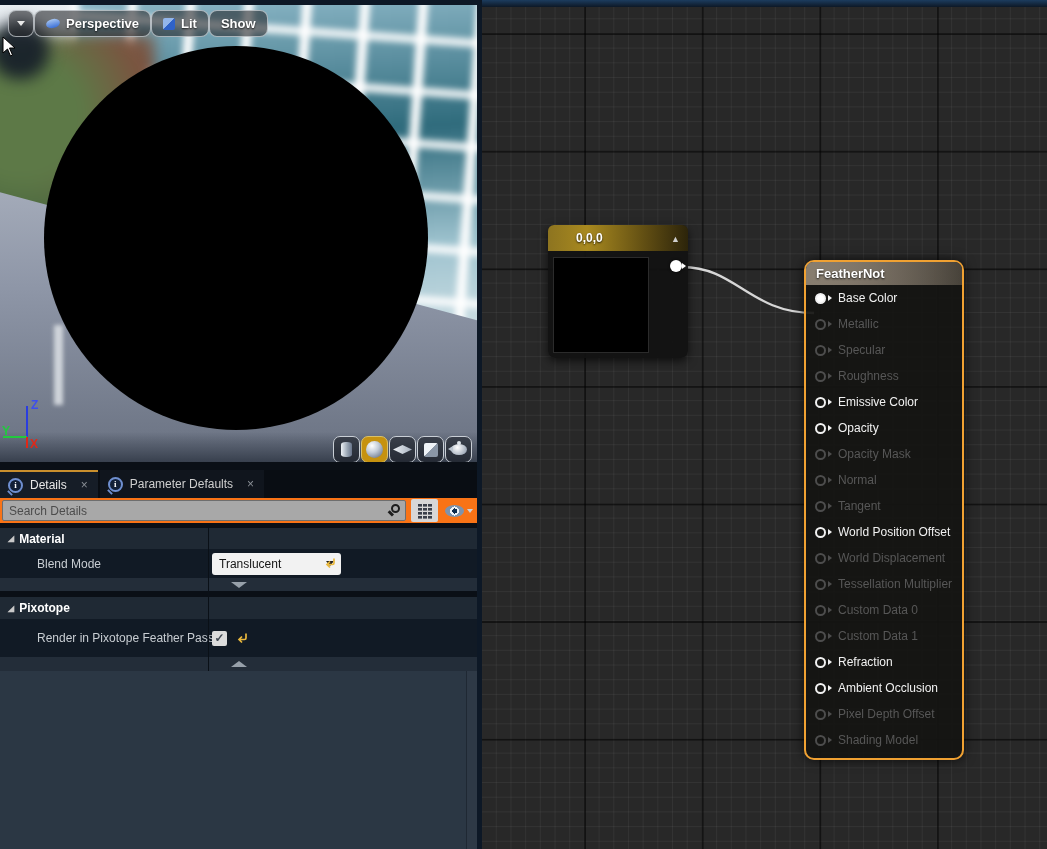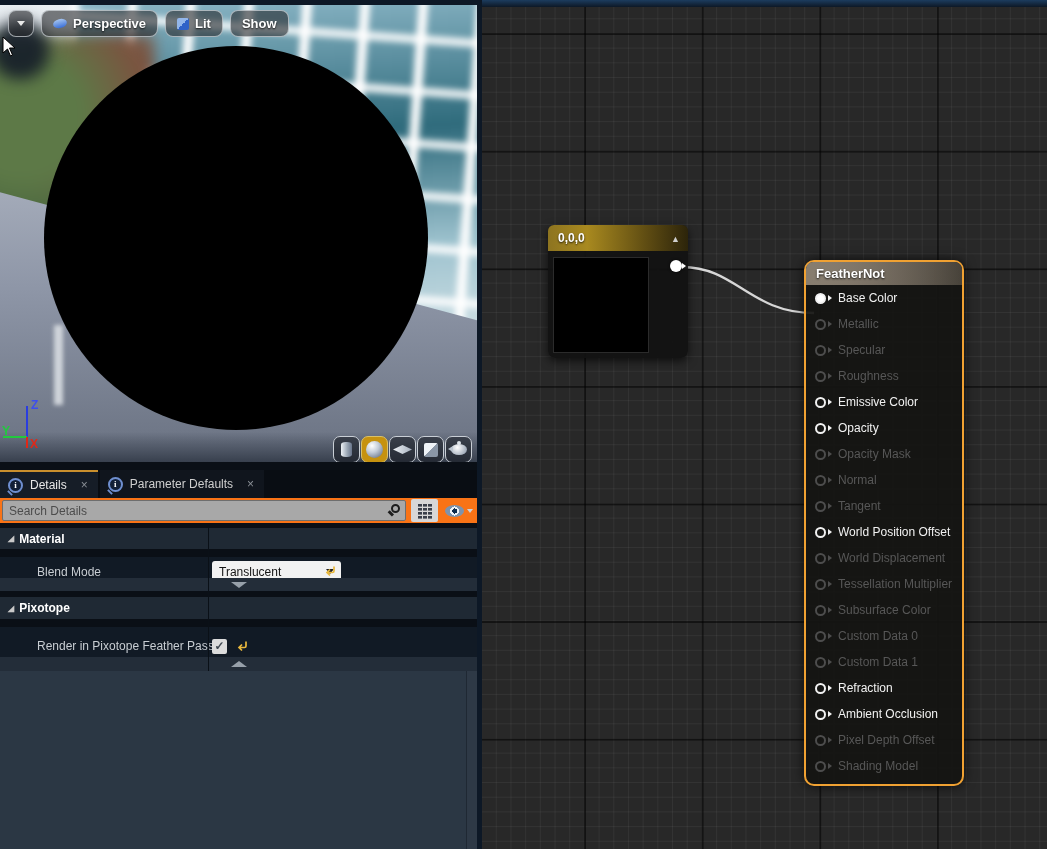--- a/index.html
+++ b/index.html
@@ -22,21 +22,21 @@
   #panel-divider { left:476px; top:0; width:6px; height:849px; background:#0d1826; }
 
   #wire-svg { left:0; top:0; width:567px; height:849px; pointer-events:none; }
 
   
   #const-node { left:68px; top:225px; width:140px; height:133px;
     background:rgba(18,18,18,0.95); border-radius:7px;
     box-shadow:0 3px 10px rgba(0,0,0,0.65); }
   #const-title { height:26px; border-radius:6px 6px 0 0; display:flex; align-items:center;
     background:linear-gradient(90deg,#8d7420,#a8891f 28%,#5c4a12 72%,#2c240a);
-    color:#fff; font-size:12px; font-weight:bold; padding-left:10px;
+    color:#fff; font-size:12px; font-weight:bold; padding-left:28px;
     text-shadow:0 1px 2px rgba(0,0,0,0.8); }
   #const-collapse { position:absolute; right:8px; top:9px; color:#cfcfcf; font-size:9px; }
   #const-preview { position:absolute; left:5px; top:32px; width:96px; height:96px;
     background:#000; border:1px solid #2b2b2b; }
   #const-outpin { position:absolute; right:6px; top:35px; width:12px; height:12px;
     border-radius:50%; background:#fff; box-shadow:0 0 3px rgba(0,0,0,0.8); }
   #const-outpin:after { content:""; position:absolute; left:12px; top:3px; width:0; height:0;
     border-left:4px solid #fff; border-top:3px solid transparent; border-bottom:3px solid transparent; }
 
   
@@ -80,21 +80,21 @@
     background:#cfd4da; filter:blur(2px); }
   #vp-ground { position:absolute; left:0; top:0; width:477px; height:457px;
     clip-path:polygon(0 41%, 100% 69%, 100% 100%, 0 100%);
     background:linear-gradient(180deg,#a6adbb 38%,#8e96a7 62%,#6d7585 96%); }
   #vp-bottom-shadow { position:absolute; left:0; top:427px; width:477px; height:30px;
     background:linear-gradient(180deg, rgba(12,20,32,0) , rgba(12,20,32,0.55)); }
   #vp-sphere { position:absolute; left:44px; top:41px; width:384px; height:384px; border-radius:50%;
     background:radial-gradient(circle, #000 98.6%, rgba(0,0,0,0) 100%); }
 
   
-  #vp-toolbar { position:absolute; left:8px; top:10px; display:flex; gap:7px; align-items:flex-start; }
+  #vp-toolbar { position:absolute; left:8px; top:10px; display:flex; gap:0; align-items:flex-start; }
   .vp-btn { height:27px; display:flex; align-items:center; gap:6px; padding:0 11px;
     background:rgba(38,40,44,0.6); border:1.5px solid rgba(225,230,235,0.65); border-radius:8px;
     color:#fff; font-size:13px; font-weight:bold; text-shadow:0 1px 2px rgba(0,0,0,0.8); }
   .caret-down { width:0; height:0; border-top:5px solid #e8e8e8;
     border-left:4.5px solid transparent; border-right:4.5px solid transparent; }
   .icon-lens { width:14px; height:9px; border-radius:50%;
     background:linear-gradient(180deg,#a7c6f0,#3a6fd8); transform:rotate(-14deg); }
   .icon-cube { width:12px; height:12px; border-radius:2px;
     background:linear-gradient(135deg,#93b6ea 50%,#2f62c8 50%); }
 
@@ -158,21 +158,21 @@
   #eye-btn { position:absolute; left:442px; top:1px; width:34px; height:23px;
     display:flex; align-items:center; justify-content:center; gap:3px; }
   #eye-glyph { width:19px; height:12px; border-radius:50%;
     background:radial-gradient(circle at 50% 50%, #0e2c4e 0 2.5px, #eef3f8 2.5px 4.5px, #7d93ad 4.5px); }
   .caret-sm { width:0; height:0; border-top:4px solid #cfd3d8;
     border-left:3.5px solid transparent; border-right:3.5px solid transparent; }
 
   .cat-header { left:0; width:477px; background:#1f2934; color:#fff; font-size:12px; font-weight:bold;
     display:flex; align-items:center; padding-left:8px; gap:5px; }
   .cat-tri { color:#c9c9c9; font-size:8px; }
-  .prop-row { left:0; width:477px; background:#111a25; display:flex; align-items:center;margin-top:8px; }
+  .prop-row { left:0; width:477px; background:#111a25; display:flex; align-items:center; }
   .prop-label { font-size:12px; color:#c8cdd2; padding-left:37px; }
   #mat-header { top:528px; height:21px; }
   #blend-row { top:549px; height:29px; }
   #dropdown { position:absolute; left:212px; width:129px; height:22px; background:#f2f2f2;
     border-radius:3px; font-size:12px; color:#151515; display:flex; align-items:center;
     justify-content:space-between; padding:0 7px; }
   .dd-caret { width:0; height:0; border-top:5px solid #222;
     border-left:4px solid transparent; border-right:4px solid transparent; }
   .reset-icon { position:absolute; left:324px; width:13px; height:13px; }
   #exp1 { left:0; top:578px; width:477px; height:13px; background:#232d39;
@@ -268,25 +268,20 @@
     <div class="pin-label">World Displacement</div>
   </div>
         <div class="pin-row disabled">
     <div class="pin-circle"></div>
     <div class="pin-arrow"></div>
     <div class="pin-label">Tessellation Multiplier</div>
   </div>
         <div class="pin-row disabled">
     <div class="pin-circle"></div>
     <div class="pin-arrow"></div>
-    <div class="pin-label">Subsurface Color</div>
-  </div>
-        <div class="pin-row disabled">
-    <div class="pin-circle"></div>
-    <div class="pin-arrow"></div>
     <div class="pin-label">Custom Data 0</div>
   </div>
         <div class="pin-row disabled">
     <div class="pin-circle"></div>
     <div class="pin-arrow"></div>
     <div class="pin-label">Custom Data 1</div>
   </div>
         <div class="pin-row enabled">
     <div class="pin-circle"></div>
     <div class="pin-arrow"></div>

